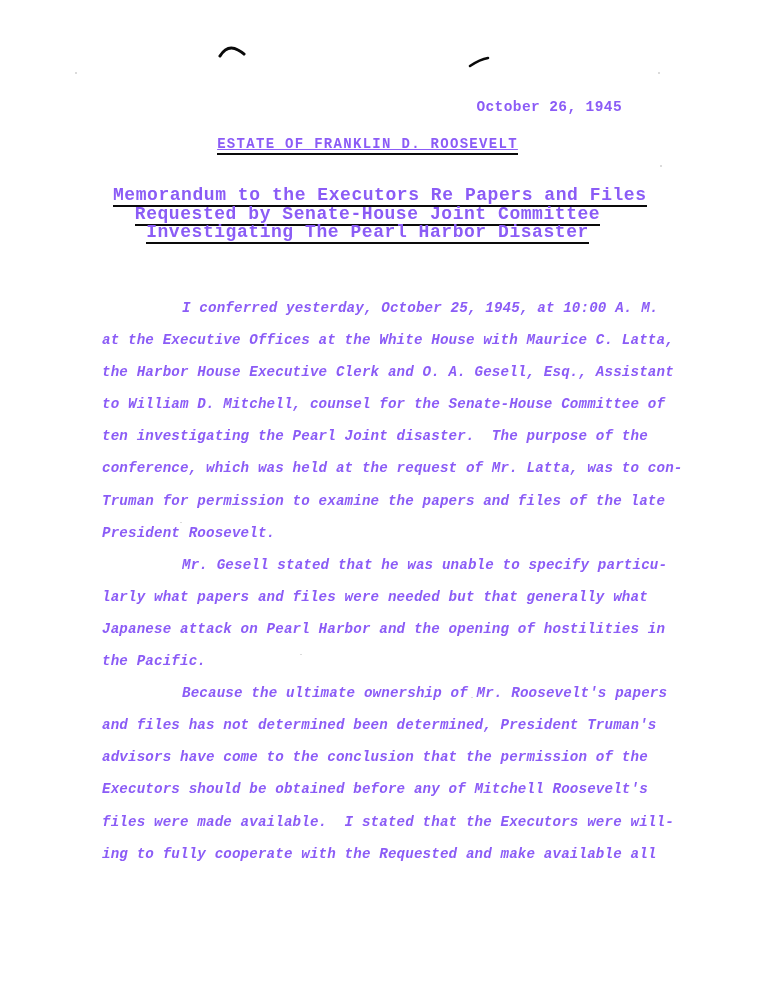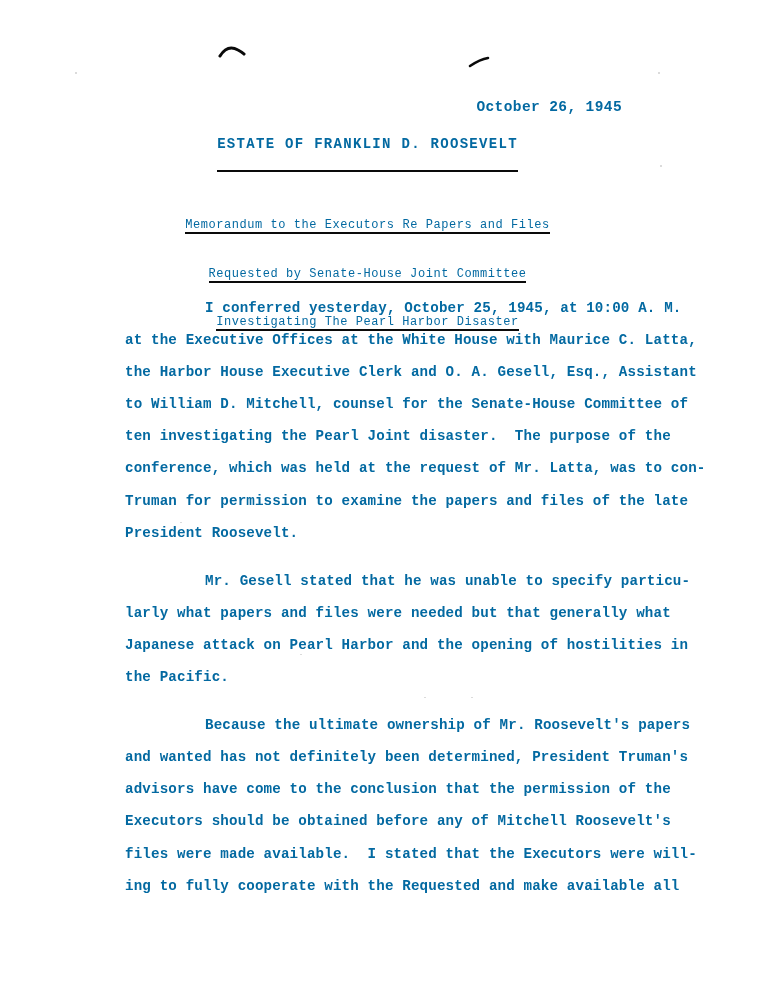--- a/index.html
+++ b/index.html
@@ -7,21 +7,21 @@
     padding: 0;
     background: #ffffff;
   }
   .page {
     position: relative;
     width: 765px;
     height: 995px;
     background: #ffffff;
     overflow: hidden;
     font-family: "Liberation Mono", "DejaVu Sans Mono", monospace;
-    color: #0369a1;
+    color: #8b5cf6;
   }
 
   
   .speckle {
     position: absolute;
     background: #cfcfcf;
     border-radius: 50%;
   }
 
   
@@ -48,54 +48,55 @@
     top: 136px;
     width: 509px;
     text-align: center;
     font-size: 14px;
     font-weight: 700;
     letter-spacing: 1.3px;
     white-space: pre;
   }
   .doc-title span {
     border-bottom: 2px solid #0a0a0a;
-    padding-bottom: 18px;
+    padding-bottom: 1px;
+    text-decoration: underline;
   }
 
   .subtitle-block {
     position: absolute;
     left: 113px;
     top: 186px;
     width: 509px;
     text-align: center;
   }
   .subtitle-line {
-    font-size: 12px;
-    font-weight: 400;
+    font-size: 18px;
+    font-weight: 700;
     letter-spacing: 0.55px;
     line-height: 18.5px;
     white-space: pre;
-    margin-top: 30px;
   }
   .subtitle-line span {
     border-bottom: 2px solid #0a0a0a;
     padding-bottom: 0px;
   }
 
   .body-block {
     position: absolute;
-    left: 125px;
+    left: 102px;
     top: 292px;
     width: 530px;
+    font-style: italic;
   }
   .para {
     margin: 0;
   }
   .para + .para {
-    margin-top: 16px;
+    margin-top: 0px;
   }
   .line {
     font-size: 14.2px;
     font-weight: 700;
     letter-spacing: 0.15px;
     line-height: 32.1px;
     height: 32.1px;
     white-space: pre;
   }
   .line.indent {
@@ -151,21 +152,21 @@
 
     <div class="para">
       <div class="line indent">Mr. Gesell stated that he was unable to specify particu-</div>
       <div class="line">larly what papers and files were needed but that generally what</div>
       <div class="line">Japanese attack on Pearl Harbor and the opening of hostilities in</div>
       <div class="line">the Pacific.</div>
     </div>
 
     <div class="para">
       <div class="line indent">Because the ultimate ownership of Mr. Roosevelt's papers</div>
-      <div class="line">and wanted has not definitely been determined, President Truman's</div>
+      <div class="line">and files has not determined been determined, President Truman's</div>
       <div class="line">advisors have come to the conclusion that the permission of the</div>
       <div class="line">Executors should be obtained before any of Mitchell Roosevelt's</div>
       <div class="line">files were made available.  I stated that the Executors were will-</div>
       <div class="line">ing to fully cooperate with the Requested and make available all</div>
     </div>
 
   </div>
 </div>
 
 </body></html>

